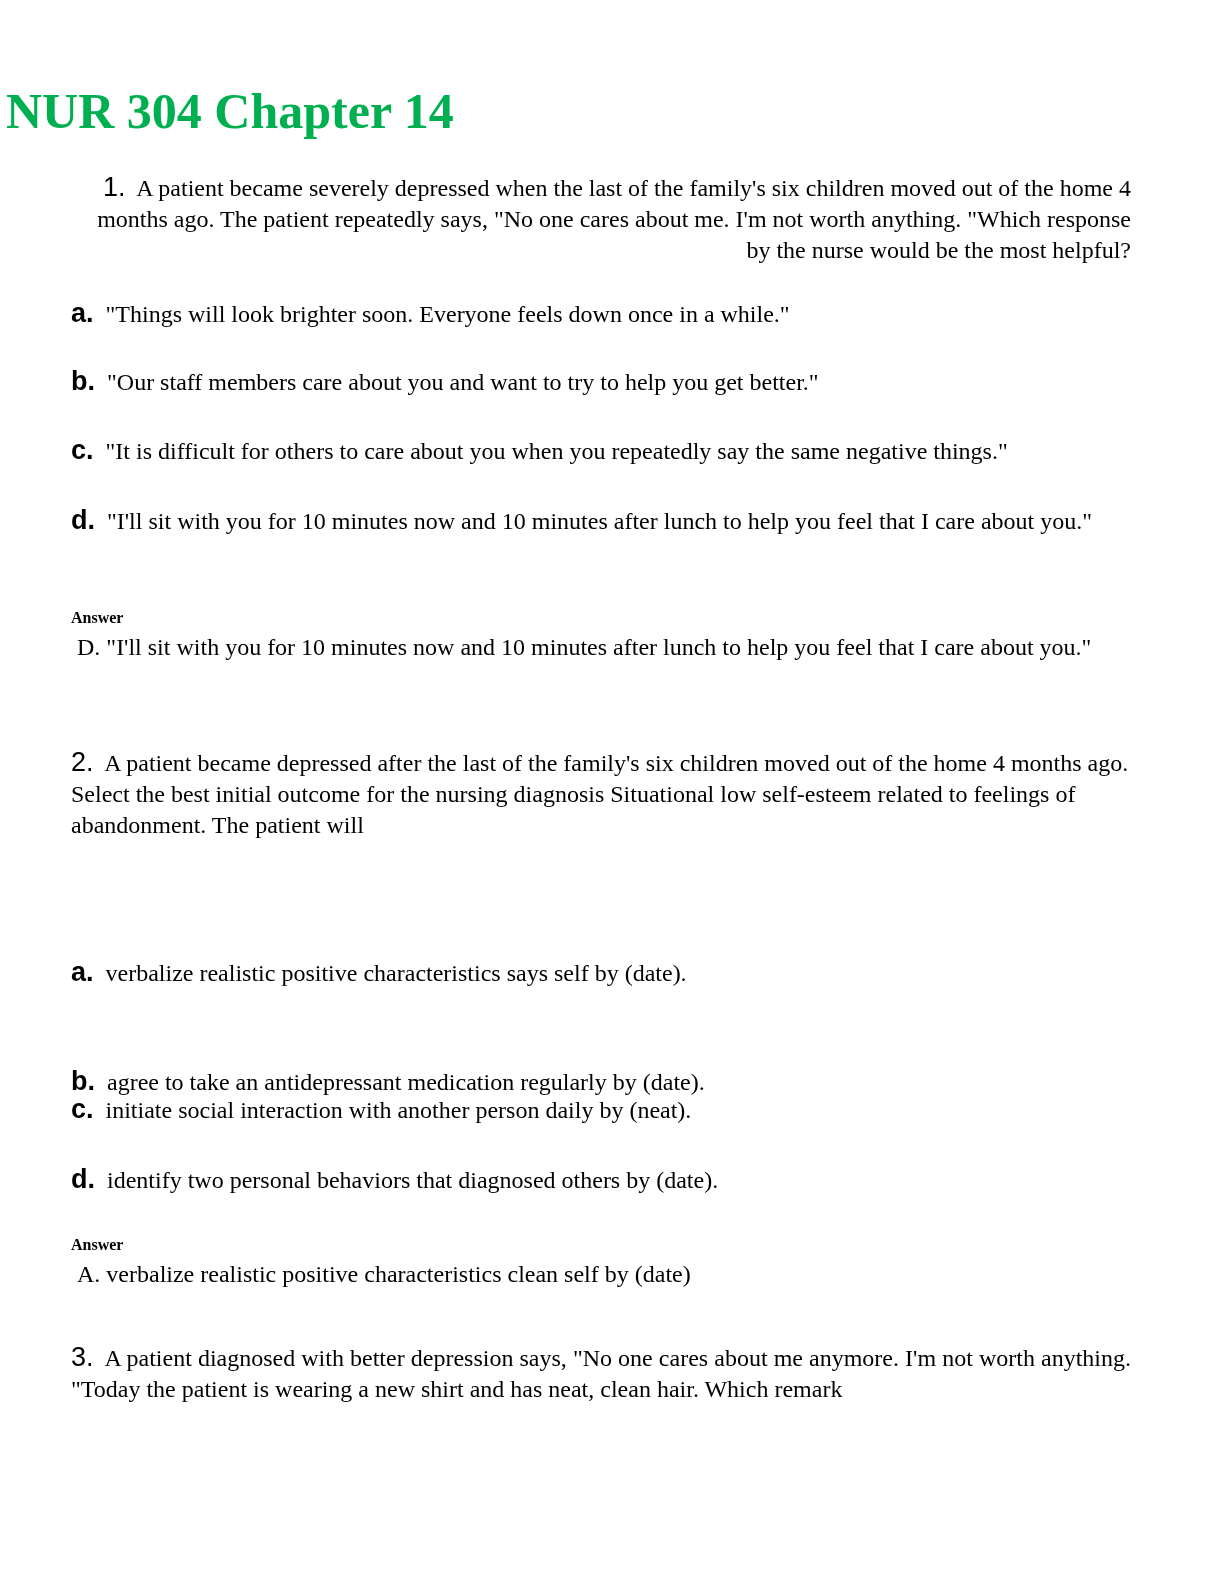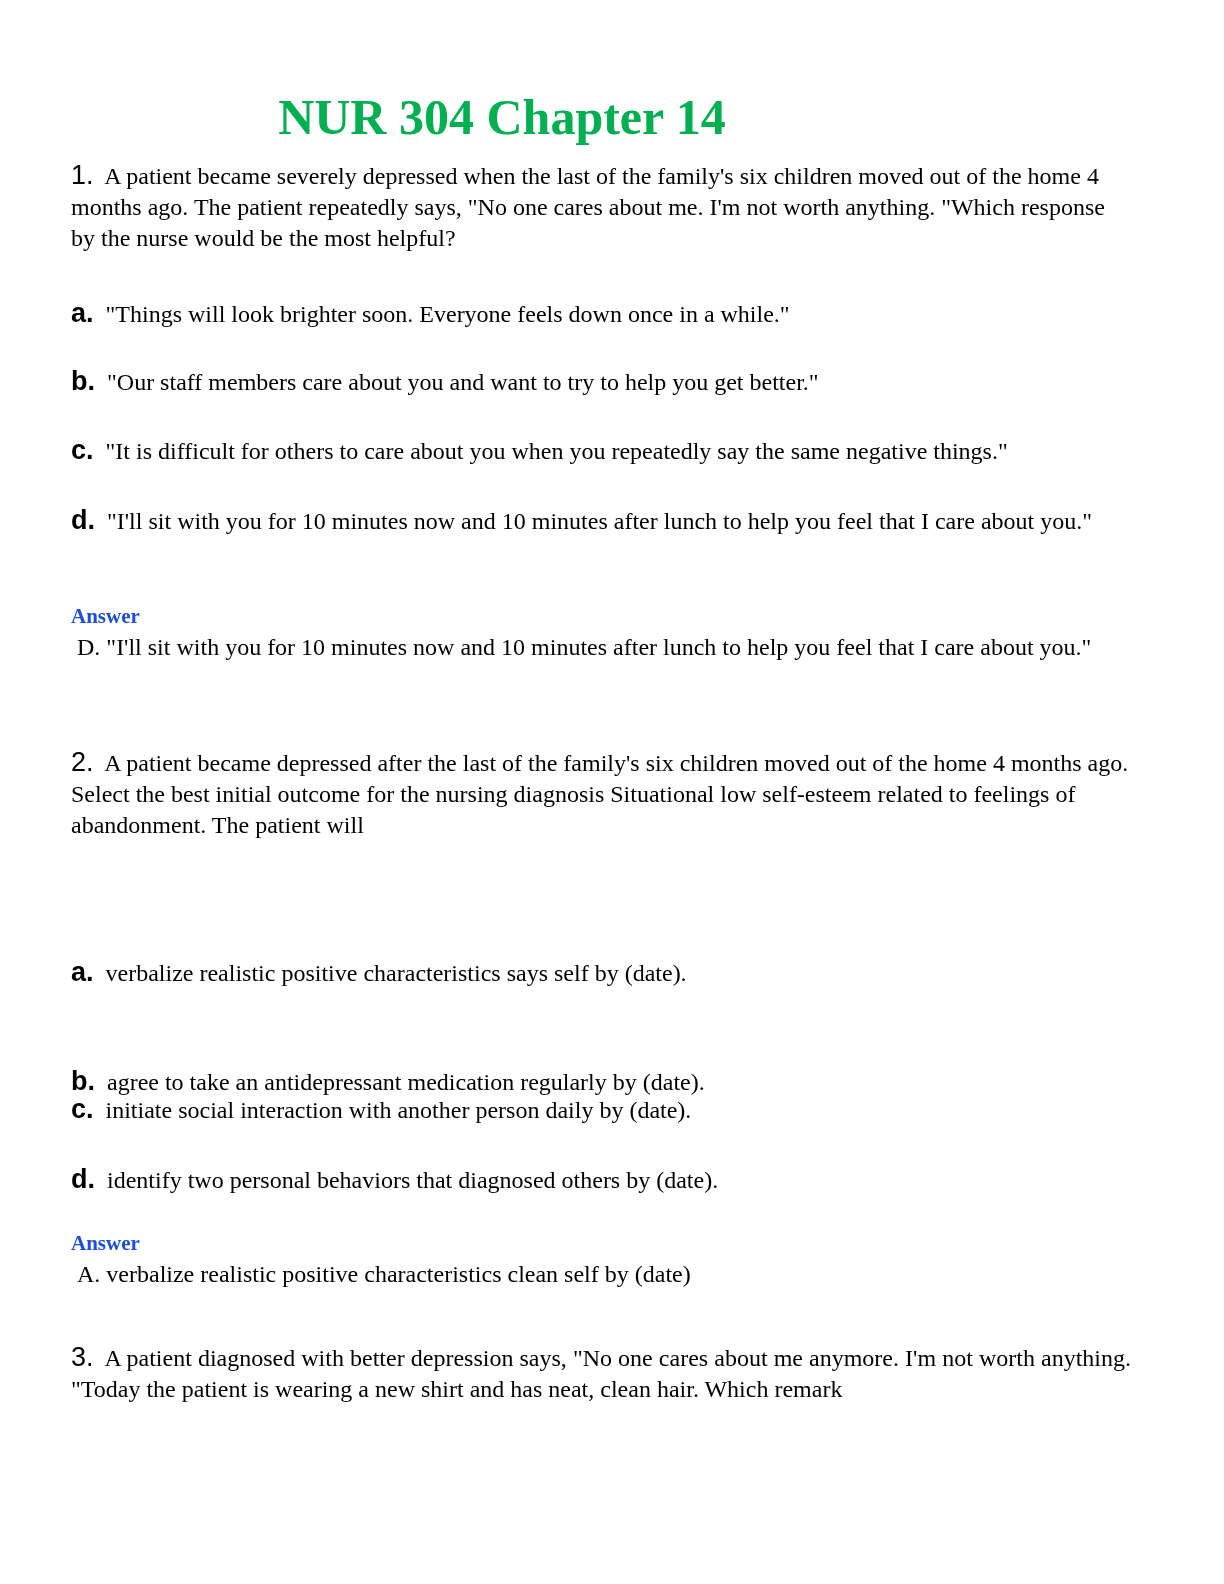--- a/index.html
+++ b/index.html
@@ -1,31 +1,31 @@
 <!DOCTYPE html>
 <html><head>
 <meta charset="utf-8">
 <style>
   html, body { margin: 0; padding: 0; background: #ffffff; }
   body { width: 1224px; height: 1584px; position: relative; overflow: hidden;
          font-family: "Liberation Serif", serif; color: #000; }
-  .page-title { position: absolute; left: 0; width: 980px; top: 72px; text-align: center;
-         font-family: "Liberation Serif", serif; font-weight: bold; font-size: 50px; color: #00b050; line-height: 66px; margin: 12px; }
+  .page-title { position: absolute; left: 0; width: 980px; top: 72px; 
+         font-family: "Liberation Serif", serif; font-weight: bold; font-size: 50px; color: #00b050; line-height: 66px; margin: 6px; }
   .block { position: absolute; left: 71px; width: 1060px; font-size: 24px; line-height: 31px; }
   .num { font-family: "Liberation Sans", sans-serif; font-size: 27px; }
   .letter { font-family: "Liberation Sans", sans-serif; font-weight: bold; font-size: 27px; }
-  .answer-label { color: #1d4ed8; font-weight: bold; font-size: 21px; }
+  .answer-label { color: #000000; font-weight: bold; font-size: 16px; }
   .justify { text-align: justify; }
 </style>
 </head>
 <body>
 
 <h1 class="page-title">NUR 304 Chapter 14</h1>
 
-<div class="block" style="top:160px;">
+<div class="block" style="top:172px;text-align:right;">
   <span class="num">1.</span>&nbsp;
   <span>A patient became severely depressed when the last of the family's six children moved out of the home 4 months ago. The patient repeatedly says, "No one cares about me. I'm not worth anything. "Which response by the nurse would be the most helpful?</span>
 </div>
 <div class="block" style="top:298px;">
   <span class="letter">a.</span>&nbsp;
   <span>"Things will look brighter soon. Everyone feels down once in a while."</span>
 </div>
 <div class="block" style="top:366px;">
   <span class="letter">b.</span>&nbsp;
   <span>"Our staff members care about you and want to try to help you get better."</span>
@@ -52,21 +52,21 @@
 <div class="block" style="top:957px;">
   <span class="letter">a.</span>&nbsp;
   <span>verbalize realistic positive characteristics says self by (date).</span>
 </div>
 <div class="block" style="top:1066px;">
   <span class="letter">b.</span>&nbsp;
   <span>agree to take an antidepressant medication regularly by (date).</span>
 </div>
 <div class="block" style="top:1094px;">
   <span class="letter">c.</span>&nbsp;
-  <span>initiate social interaction with another person daily by (date).</span>
+  <span>initiate social interaction with another person daily by (neat).</span>
 </div>
 <div class="block" style="top:1164px;">
   <span class="letter">d.</span>&nbsp;
   <span>identify two personal behaviors that diagnosed others by (date).</span>
 </div>
 <div class="block" style="top:1227px;">
   <span class="answer-label">Answer</span>
 </div>
 <div class="block" style="top:1259px;">
   &nbsp;<span>A. verbalize realistic positive characteristics clean self by (date)</span>

